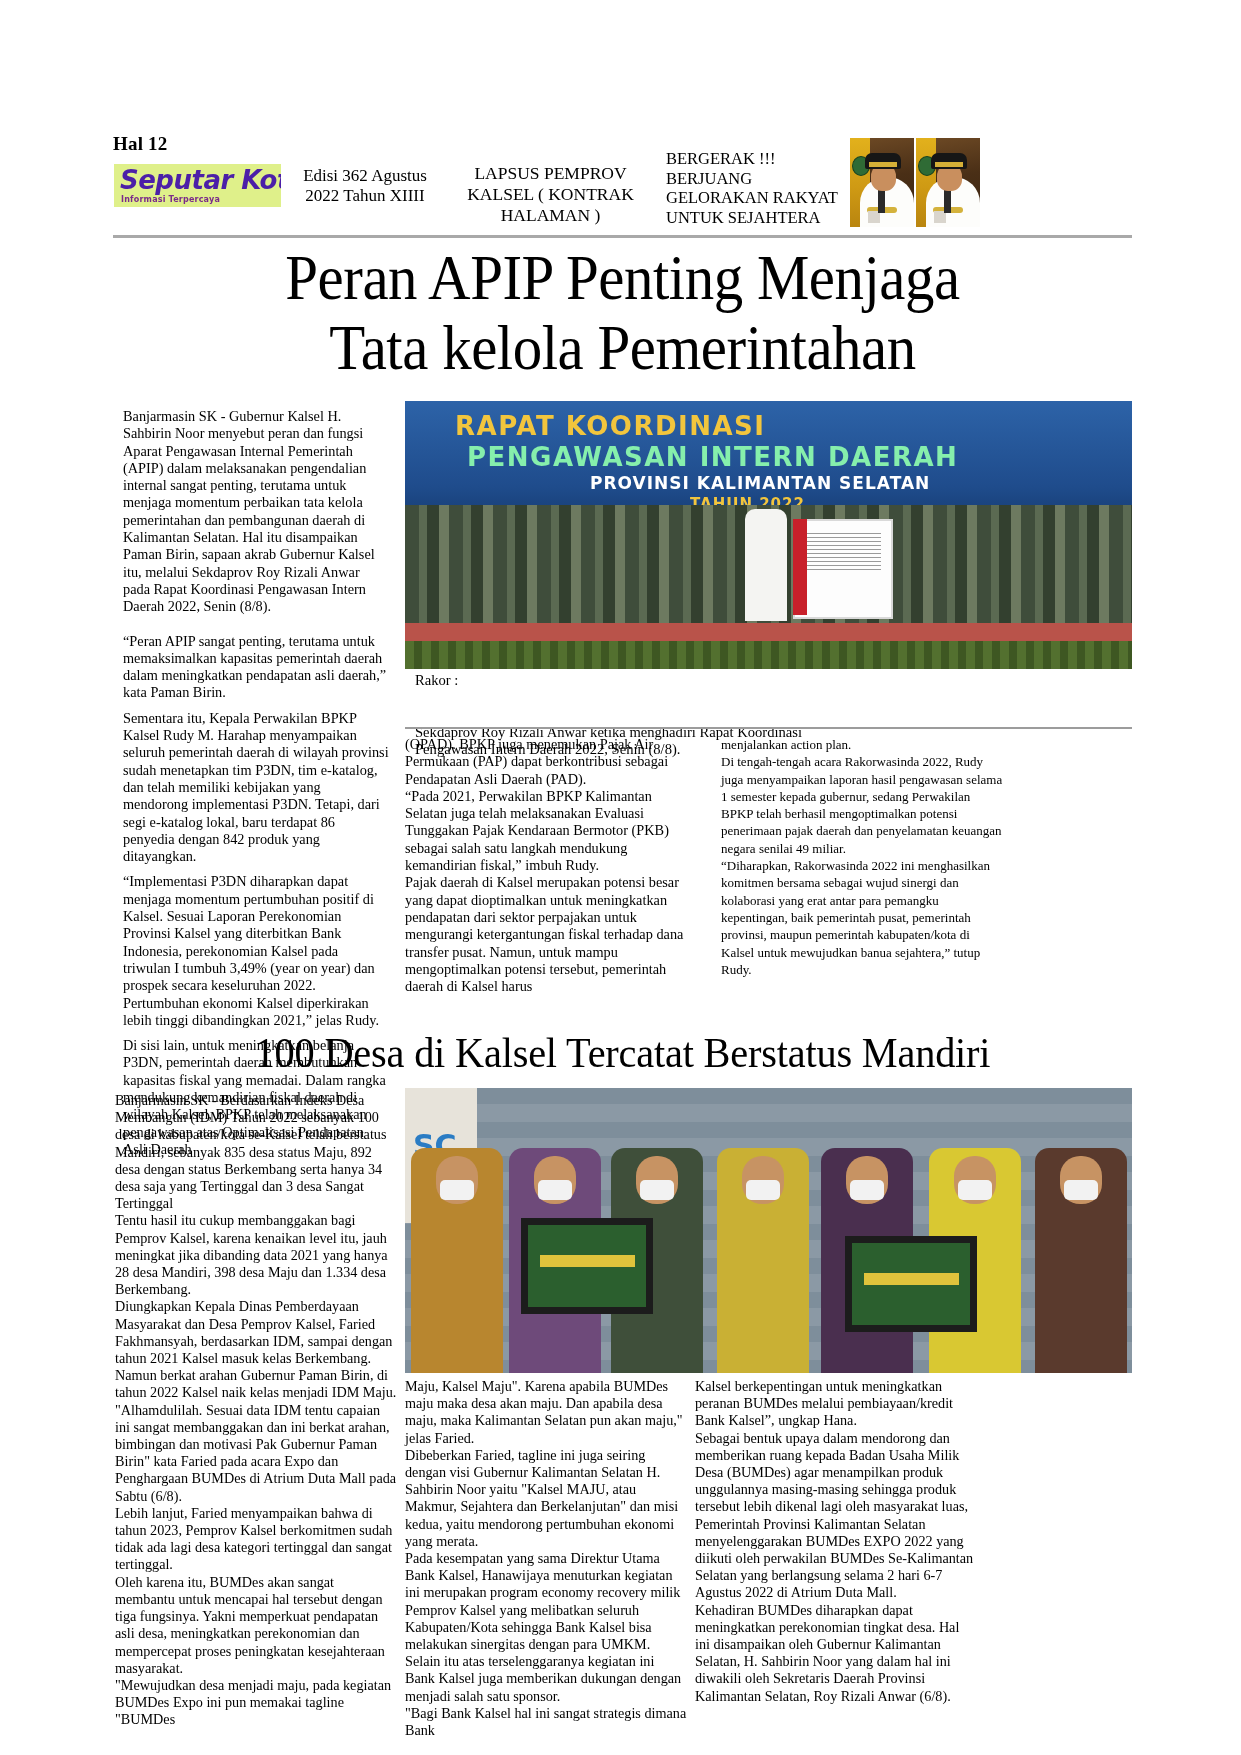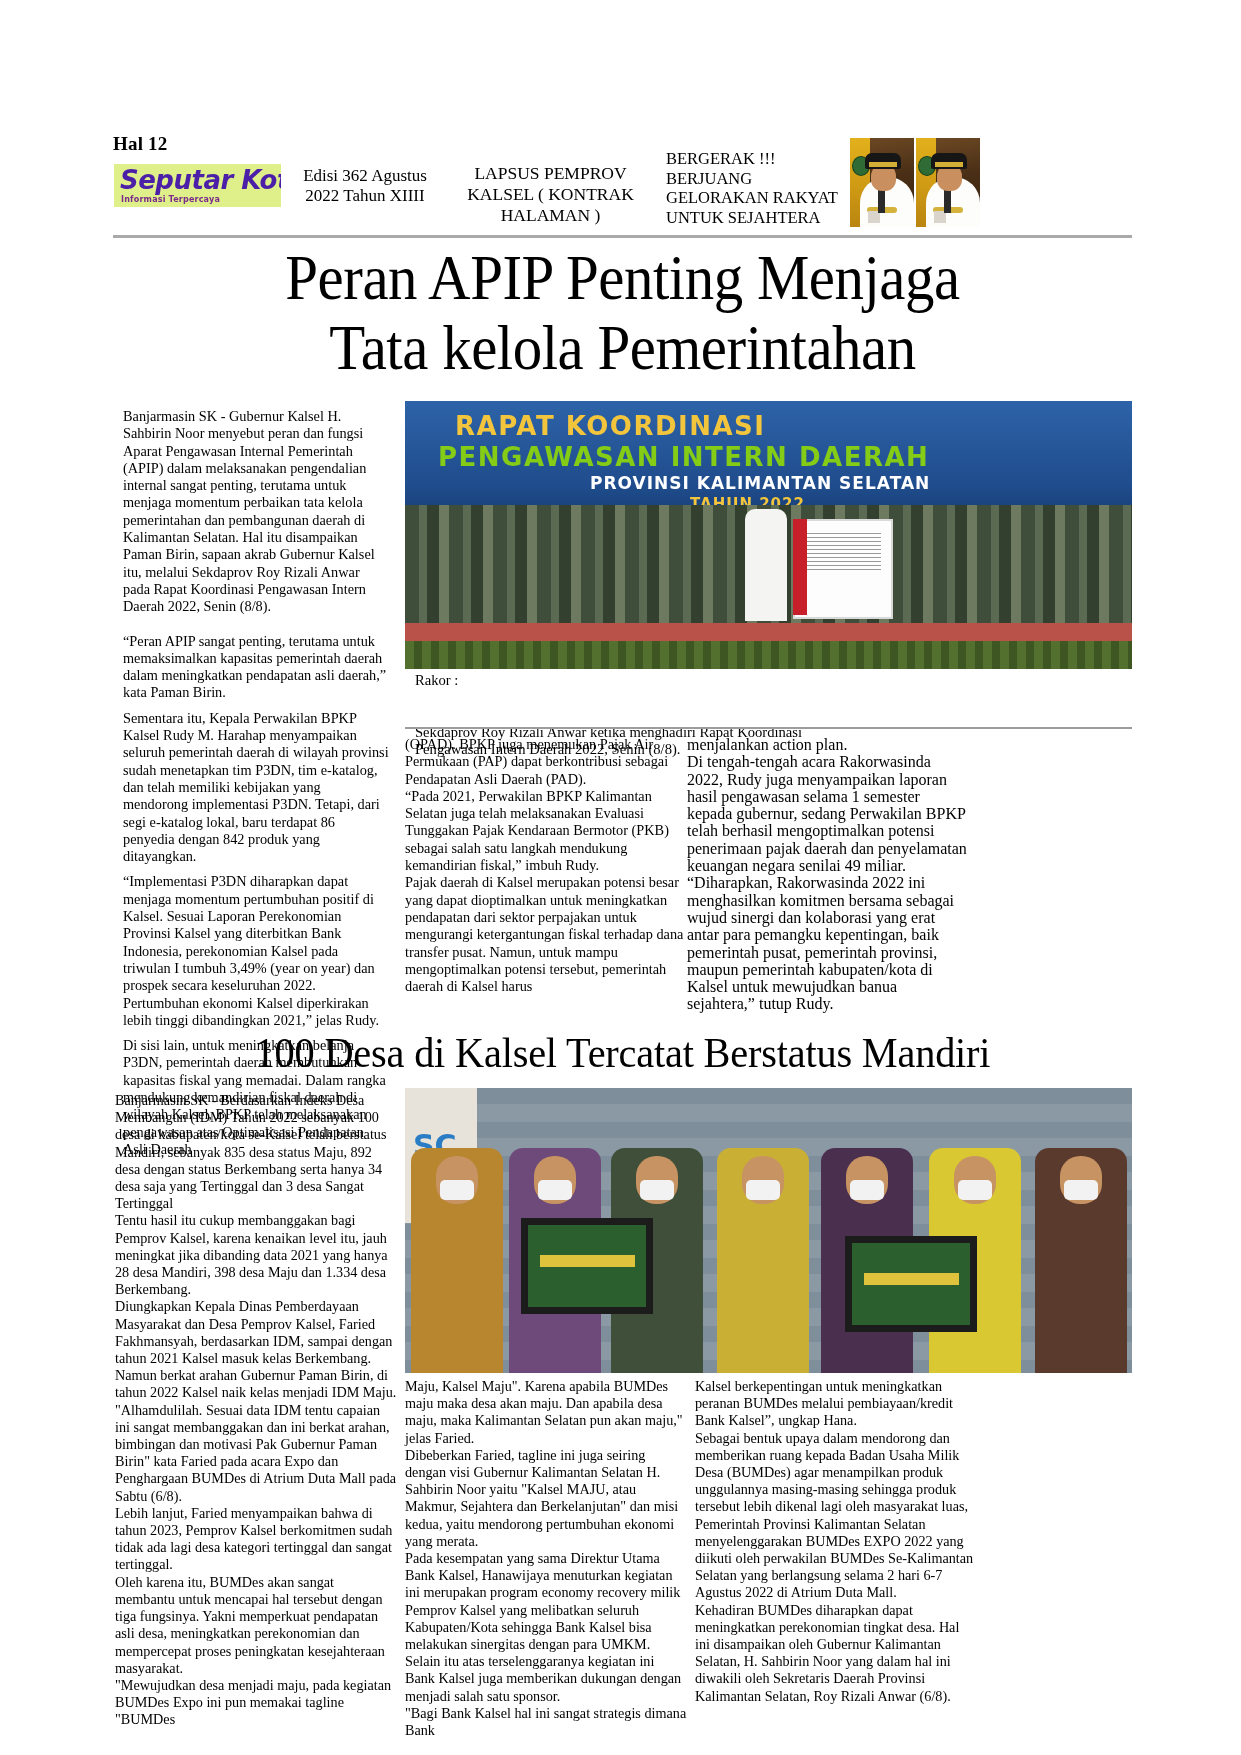--- a/index.html
+++ b/index.html
@@ -232,25 +232,25 @@
     position: absolute;
     left: 50px; top: 10px;
     font-family: "DejaVu Sans", sans-serif;
     font-weight: bold;
     font-size: 26px;
     color: #f2c53d;
     letter-spacing: 1.5px;
   }
   .photo1 .banner-t2 {
     position: absolute;
-    left: 33px; top: 41px;
+    left: 62px; top: 41px;
     font-family: "DejaVu Sans", sans-serif;
     font-weight: bold;
     font-size: 26px;
-    color: #84cc16;
+    color: #86efac;
     letter-spacing: 1.5px;
   }
   .photo1 .banner-t3 {
     position: absolute;
     left: 185px; top: 72px;
     font-family: "DejaVu Sans", sans-serif;
     font-weight: bold;
     font-size: 17px;
     color: #ffffff;
     letter-spacing: 1px;
@@ -334,24 +334,24 @@
   .a1-col2 {
     position: absolute;
     left: 405px;
     top: 736px;
     width: 282px;
     font-size: 14.3px;
     line-height: 17.3px;
   }
   .a1-col3 {
     position: absolute;
-    left: 687px;
+    left: 721px;
     top: 736px;
     width: 282px;
-    font-size: 16px;
+    font-size: 13px;
     line-height: 17.3px;
   }
   .a1-col2 p, .a1-col3 p { margin: 0; }
 
   
   .headline-2 {
     position: absolute;
     left: 113px;
     top: 1028px;
     width: 1019px;

